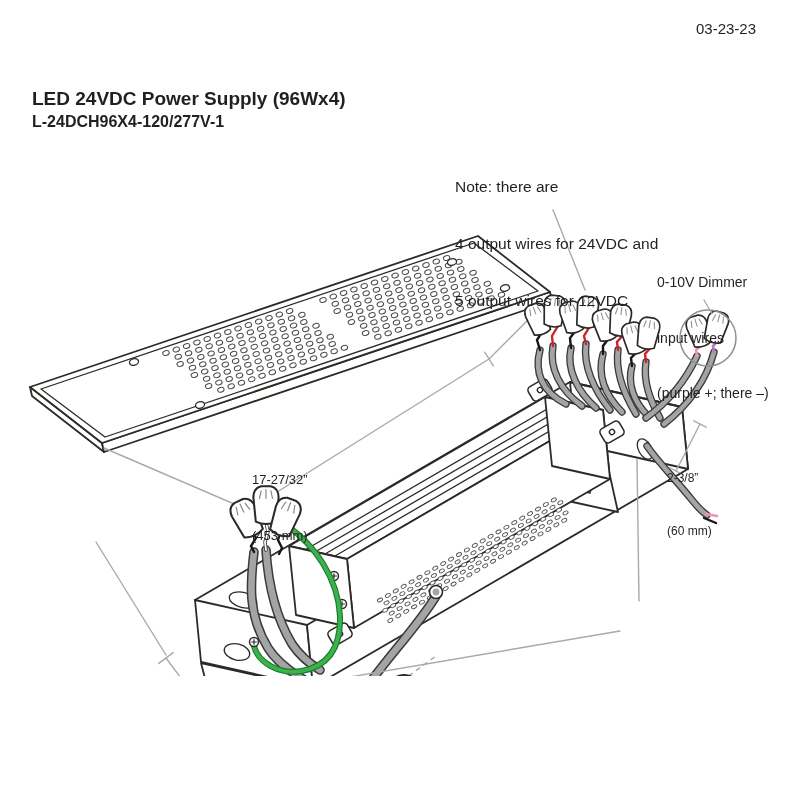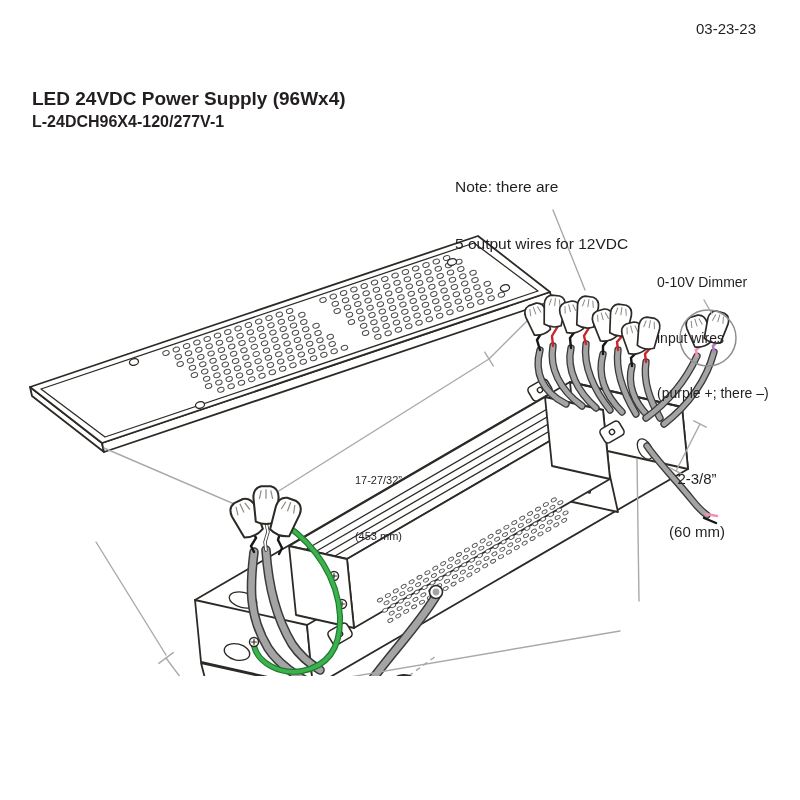--- a/index.html
+++ b/index.html
@@ -11,22 +11,22 @@
   #canvas{position:relative;width:800px;height:676px;background:#fff;overflow:hidden;
           font-family:"Liberation Sans", sans-serif;color:var(--text);}
   #drawing{position:absolute;left:0;top:0;}
   .txt{position:absolute;white-space:pre;}
   .date{left:600px;top:20px;width:156px;text-align:right;font-size:15px;}
   .title{left:32px;top:88px;font-size:19px;font-weight:bold;}
   .model{left:32px;top:113px;font-size:16px;font-weight:bold;text-align:right;}
   .note{left:455px;top:139px;font-size:15.5px;line-height:19px;}
   .dimmer{left:657px;top:236px;font-size:14px;line-height:18.5px;}
   .knock{left:624px;top:609px;font-size:15px;line-height:18px;}
-  .dim-len{left:252px;top:434px;width:150px;text-align:right;font-size:11px;line-height:18.5px;}
-  .dim-wid{left:642px;top:435px;width:110px;text-align:center;font-size:15px;line-height:17.5px;}
+  .dim-len{left:252px;top:434px;width:150px;text-align:left;font-size:13px;line-height:18.5px;}
+  .dim-wid{left:667px;top:435px;width:110px;text-align:left;font-size:12px;line-height:17.5px;}
   .dim-hgt{left:112px;top:714px;width:130px;text-align:center;font-size:14px;line-height:18px;}
   .ln{fill:none;stroke:var(--line);stroke-width:1.8;stroke-linejoin:round;stroke-linecap:round;}
   .fw{fill:#fff;stroke:var(--line);stroke-width:1.8;stroke-linejoin:round;}
   .thin{fill:#fff;stroke:var(--line);stroke-width:1.3;stroke-linejoin:round;}
   .wire-u{fill:none;stroke:#3a3a3a;stroke-width:7.4;stroke-linecap:round;}
   .wire-o{fill:none;stroke:var(--wire-gray);stroke-width:4.8;stroke-linecap:round;}
   .cable-u{fill:none;stroke:#3a3a3a;stroke-width:9.6;stroke-linecap:round;}
   .cable-o{fill:none;stroke:var(--wire-gray);stroke-width:6.6;stroke-linecap:round;}
   .green-u{fill:none;stroke:#1e7a33;stroke-width:6;stroke-linecap:round;}
   .green-o{fill:none;stroke:var(--ground-green);stroke-width:3.6;stroke-linecap:round;}
@@ -554,20 +554,21 @@
     <path class="dim" d="M 248,768 L 330,788"></path>
   </g>
 </svg>
 
 <div class="txt date">03-23-23</div>
 <div class="txt title">LED 24VDC Power Supply (96Wx4)</div>
 <div class="txt model">L-24DCH96X4-120/277V-1</div>
 
 <div class="txt note">
   <div>Note: there are</div>
+  <div>4 output wires for 24VDC and</div>
   <div>5 output wires for 12VDC</div>
 </div>
 
 <div class="txt dimmer">
   <div>0-10V Dimmer</div>
   <div>input wires</div>
   <div>(purple +; there –)</div>
 </div>
 
 

